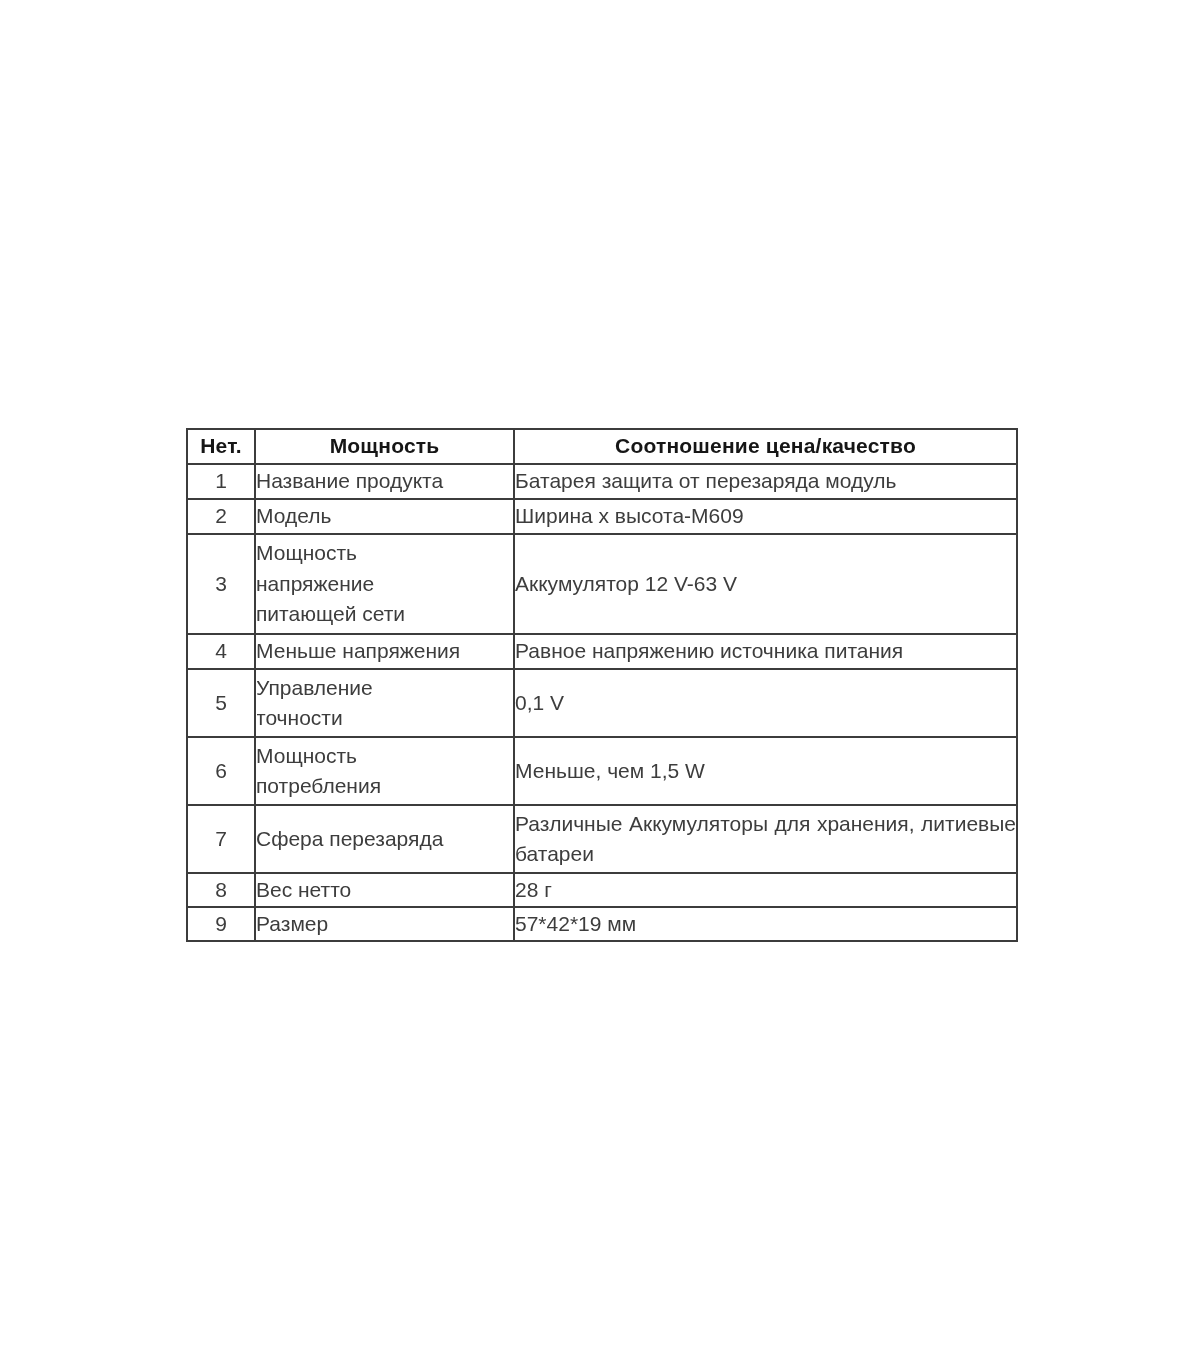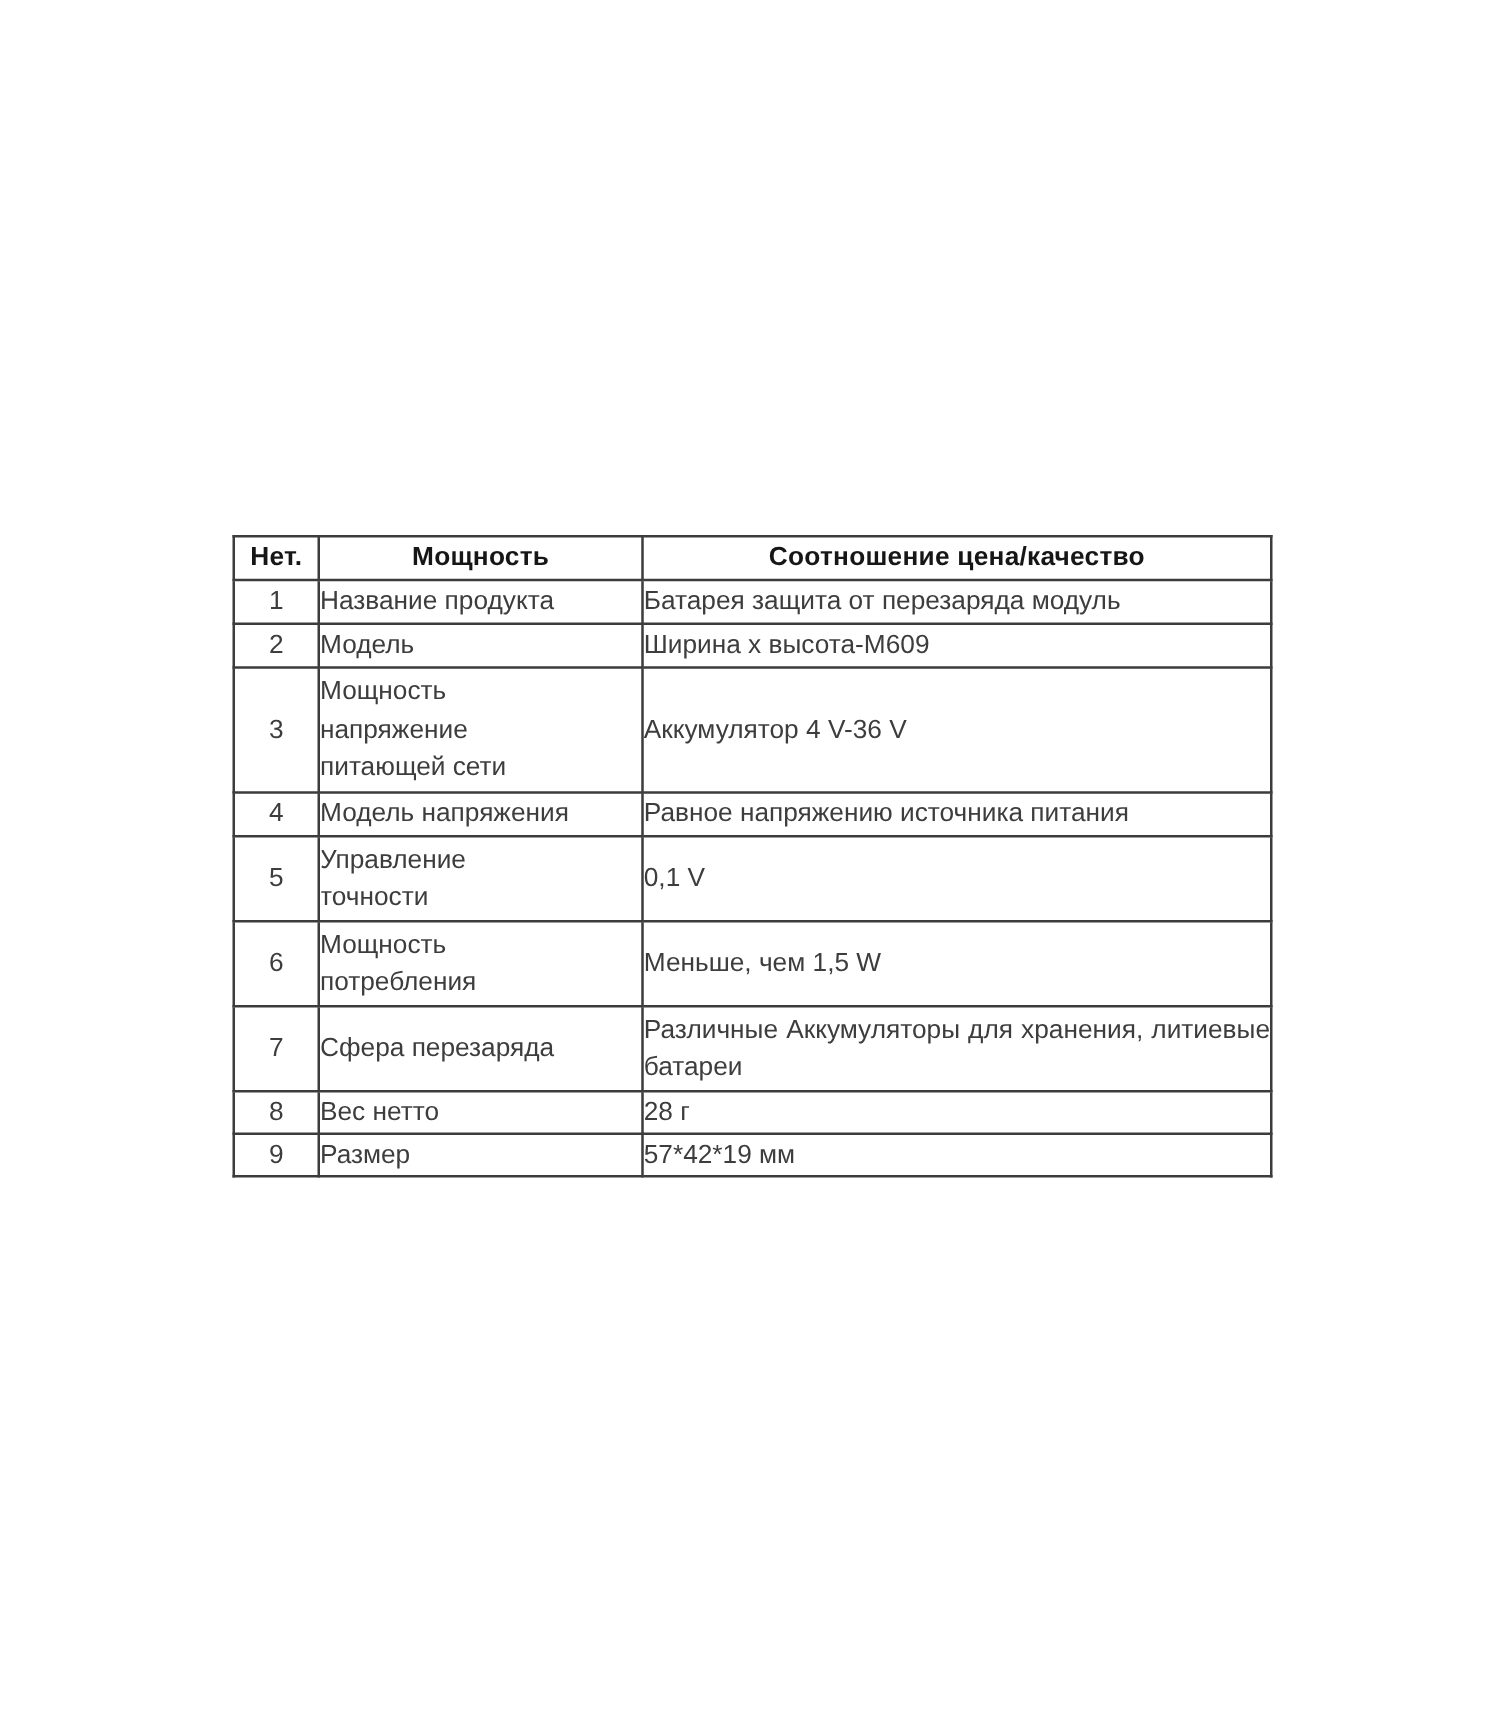--- a/index.html
+++ b/index.html
@@ -84,25 +84,25 @@
       <tr style="height:35px">
         <td class="num">2</td>
         <td class="param">Модель</td>
         <td class="value">Ширина х высота-M609</td>
       </tr>
       <tr style="height:100px">
         <td class="num">3</td>
         <td class="param">Мощность
 напряжение
 питающей сети</td>
-        <td class="value">Аккумулятор 4 V-36 V</td>
+        <td class="value">Аккумулятор 12 V-63 V</td>
       </tr>
       <tr style="height:35px">
         <td class="num">4</td>
-        <td class="param">Модель напряжения</td>
+        <td class="param">Меньше напряжения</td>
         <td class="value">Равное напряжению источника питания</td>
       </tr>
       <tr style="height:68px">
         <td class="num">5</td>
         <td class="param">Управление
 точности</td>
         <td class="value">0,1 V</td>
       </tr>
       <tr style="height:68px">
         <td class="num">6</td>

